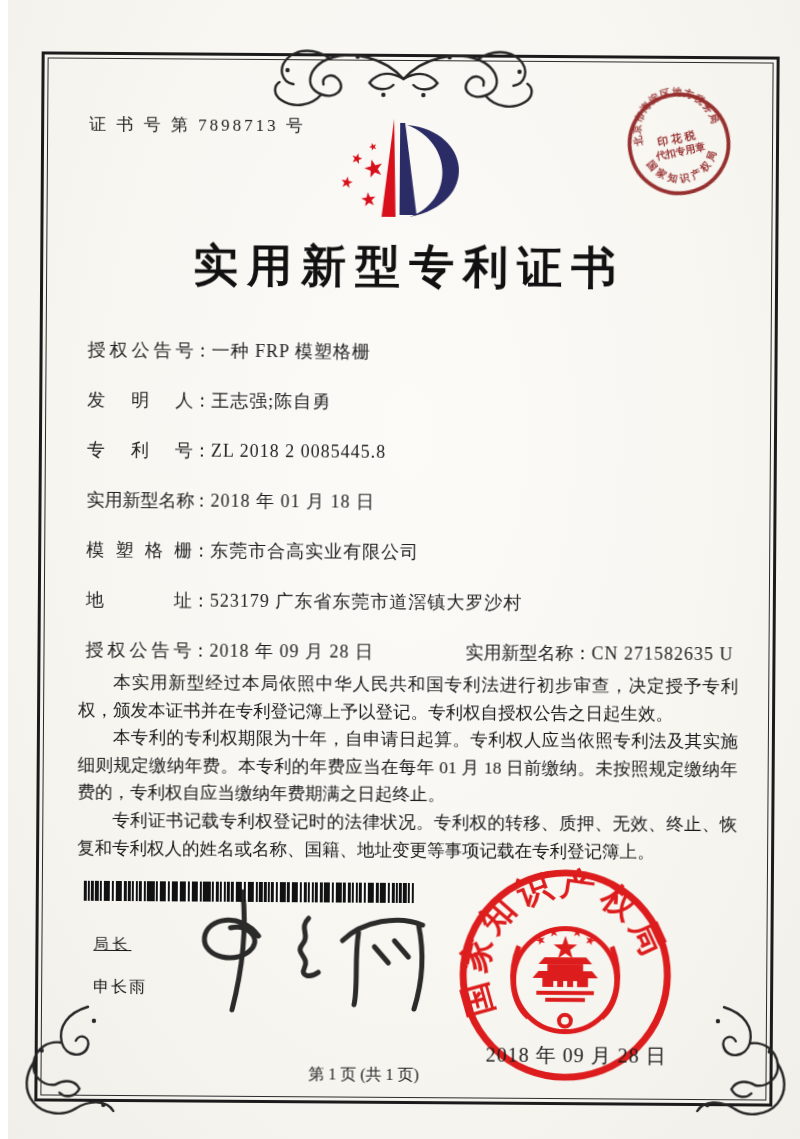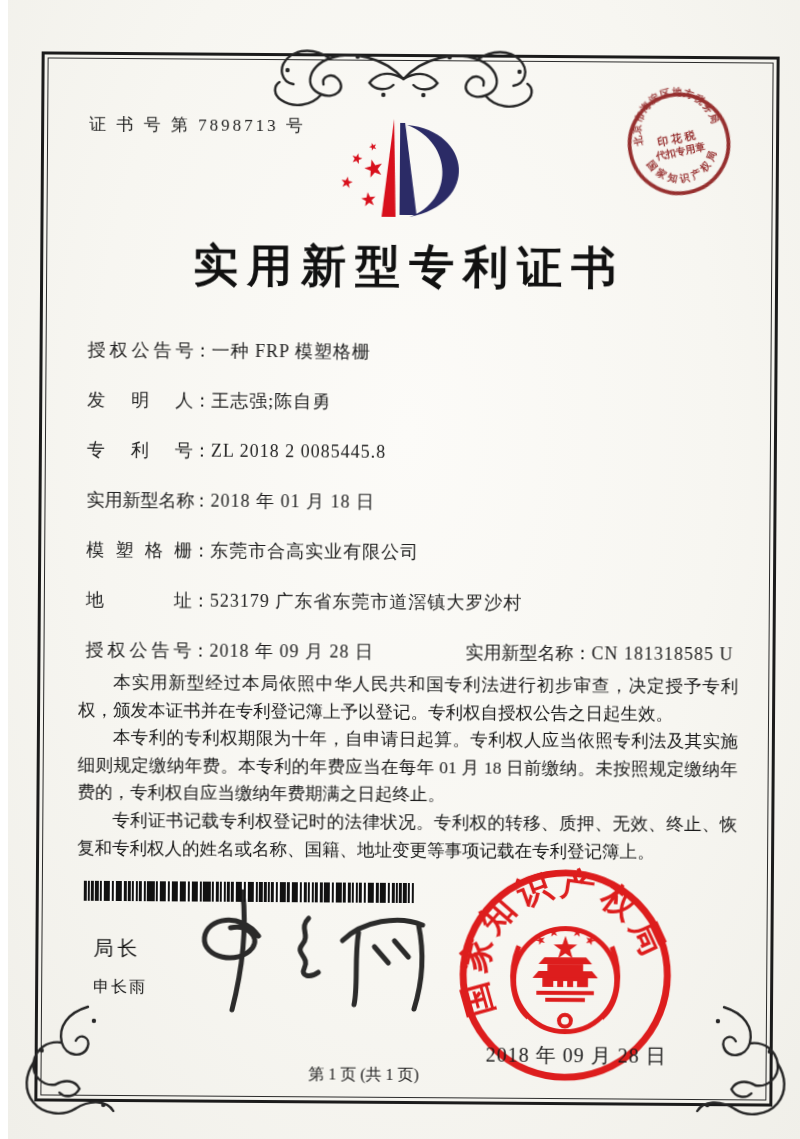--- a/index.html
+++ b/index.html
@@ -25,21 +25,21 @@
   .body-text{position:absolute;left:38px;right:34px;top:614px;font-size:17.5px;
              line-height:27.6px;text-align:justify;color:#191919;}
   .body-text p{margin:0;text-indent:2em;}
 
   .barcode{position:absolute;left:45px;top:826px;width:330px;height:20px;background-color:#fff;
     background-image:
       repeating-linear-gradient(90deg,#111 0 2px,transparent 2px 4px),
       repeating-linear-gradient(90deg,#111 0 1px,transparent 1px 7px),
       repeating-linear-gradient(90deg,#111 0 3px,transparent 3px 11px);}
 
-  .signoff-title{position:absolute;left:55px;top:880px;font-size:20px;color:#161616;letter-spacing:4px;}
+  .signoff-title{position:absolute;left:55px;top:880px;font-size:15px;color:#161616;letter-spacing:4px;text-decoration:underline;}
   .signoff-name{position:absolute;left:55px;top:922px;font-size:16px;color:#161616;letter-spacing:2px;}
   .signature{position:absolute;left:128px;top:826px;width:292px;height:142px;}
 
   .tax-seal{position:absolute;left:578px;top:28px;width:114px;height:114px;
             transform:rotate(-12deg);mix-blend-mode:multiply;opacity:.93;}
   .cnipa-seal{position:absolute;left:413px;top:803px;width:228px;height:228px;
               mix-blend-mode:multiply;opacity:.95;}
   .seal-date{position:absolute;left:448px;top:984px;width:240px;font-size:20px;
              letter-spacing:1px;color:#1c1c1c;z-index:5;}
 
@@ -123,21 +123,21 @@
       </div>
       <div class="field-row">
         <span class="flabel">模塑格栅</span><span class="colon">：</span><span class="fvalue">东莞市合高实业有限公司</span>
       </div>
       <div class="field-row">
         <span class="flabel">地址</span><span class="colon">：</span><span class="fvalue">523179 广东省东莞市道滘镇大罗沙村</span>
       </div>
       <div class="field-row">
         <span class="flabel">授权公告号</span><span class="colon">：</span><span class="fvalue">2018 年 09 月 28 日</span>
         <span class="grant-no">
-          <span>实用新型名称</span><span class="colon">：</span><span class="fvalue">CN 181318585 U</span>
+          <span>实用新型名称</span><span class="colon">：</span><span class="fvalue">CN 271582635 U</span>
         </span>
       </div>
     </div>
 
     <div class="body-text">
       <p>本实用新型经过本局依照中华人民共和国专利法进行初步审查，决定授予专利权，颁发本证书并在专利登记簿上予以登记。专利权自授权公告之日起生效。</p>
       <p>本专利的专利权期限为十年，自申请日起算。专利权人应当依照专利法及其实施细则规定缴纳年费。本专利的年费应当在每年 01 月 18 日前缴纳。未按照规定缴纳年费的，专利权自应当缴纳年费期满之日起终止。</p>
       <p>专利证书记载专利权登记时的法律状况。专利权的转移、质押、无效、终止、恢复和专利权人的姓名或名称、国籍、地址变更等事项记载在专利登记簿上。</p>
     </div>
 

